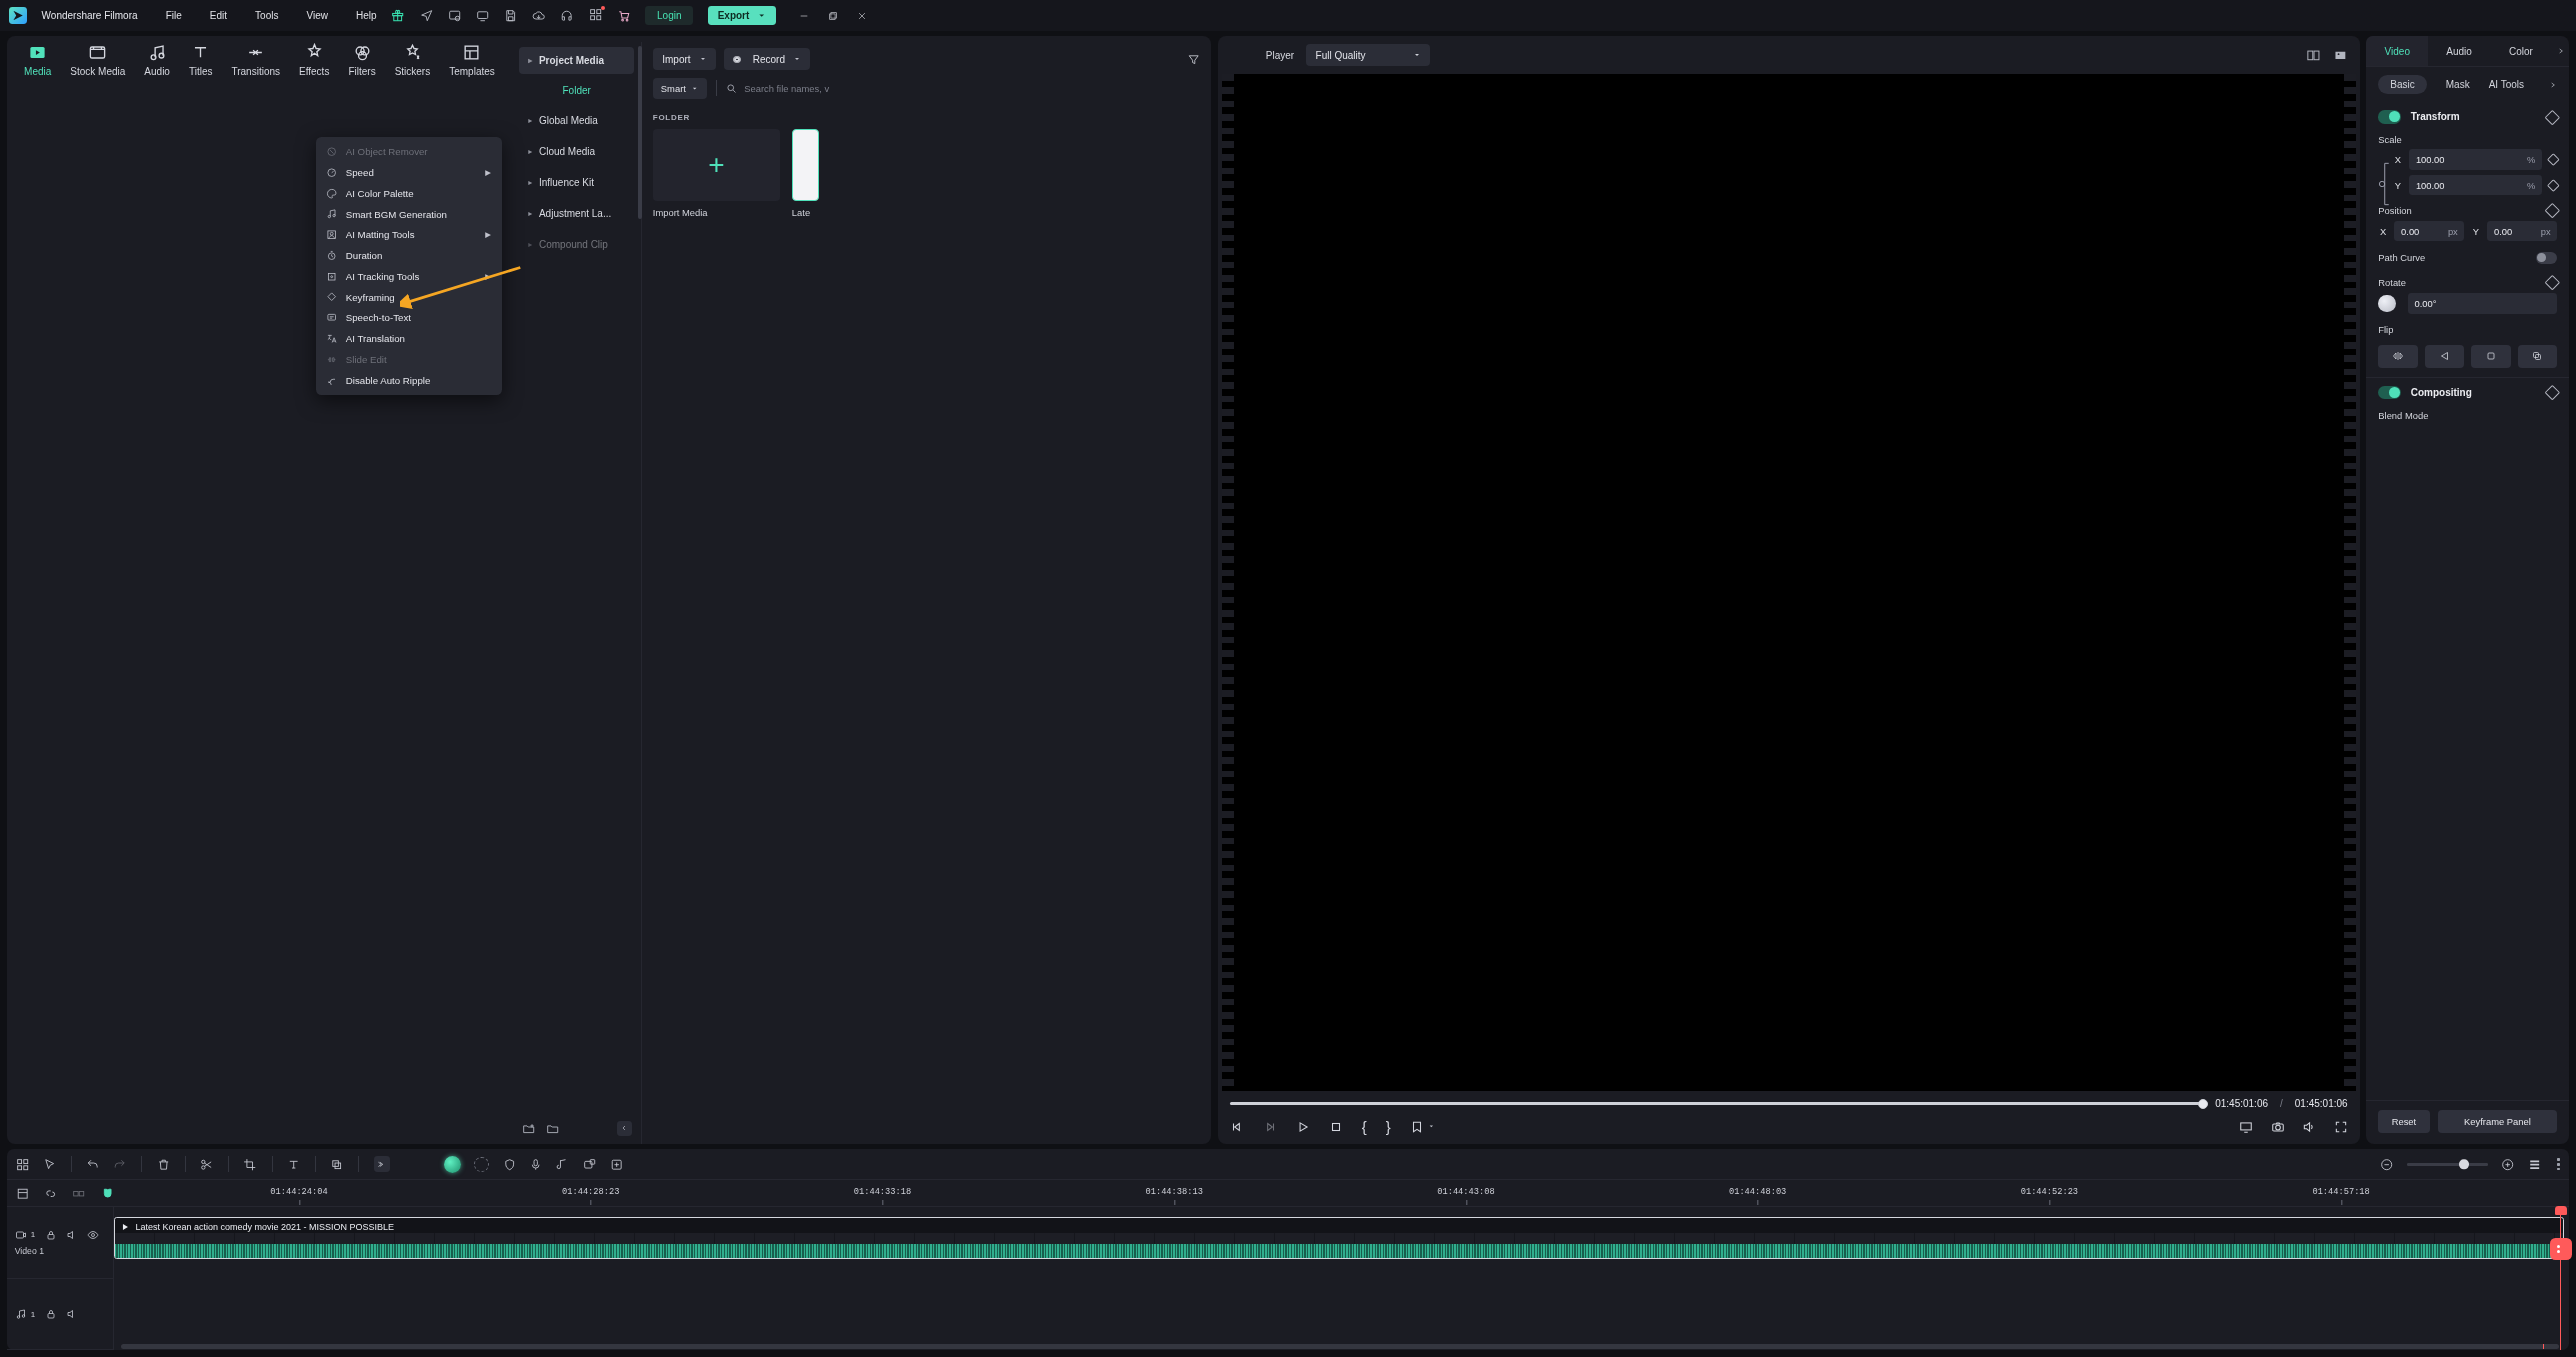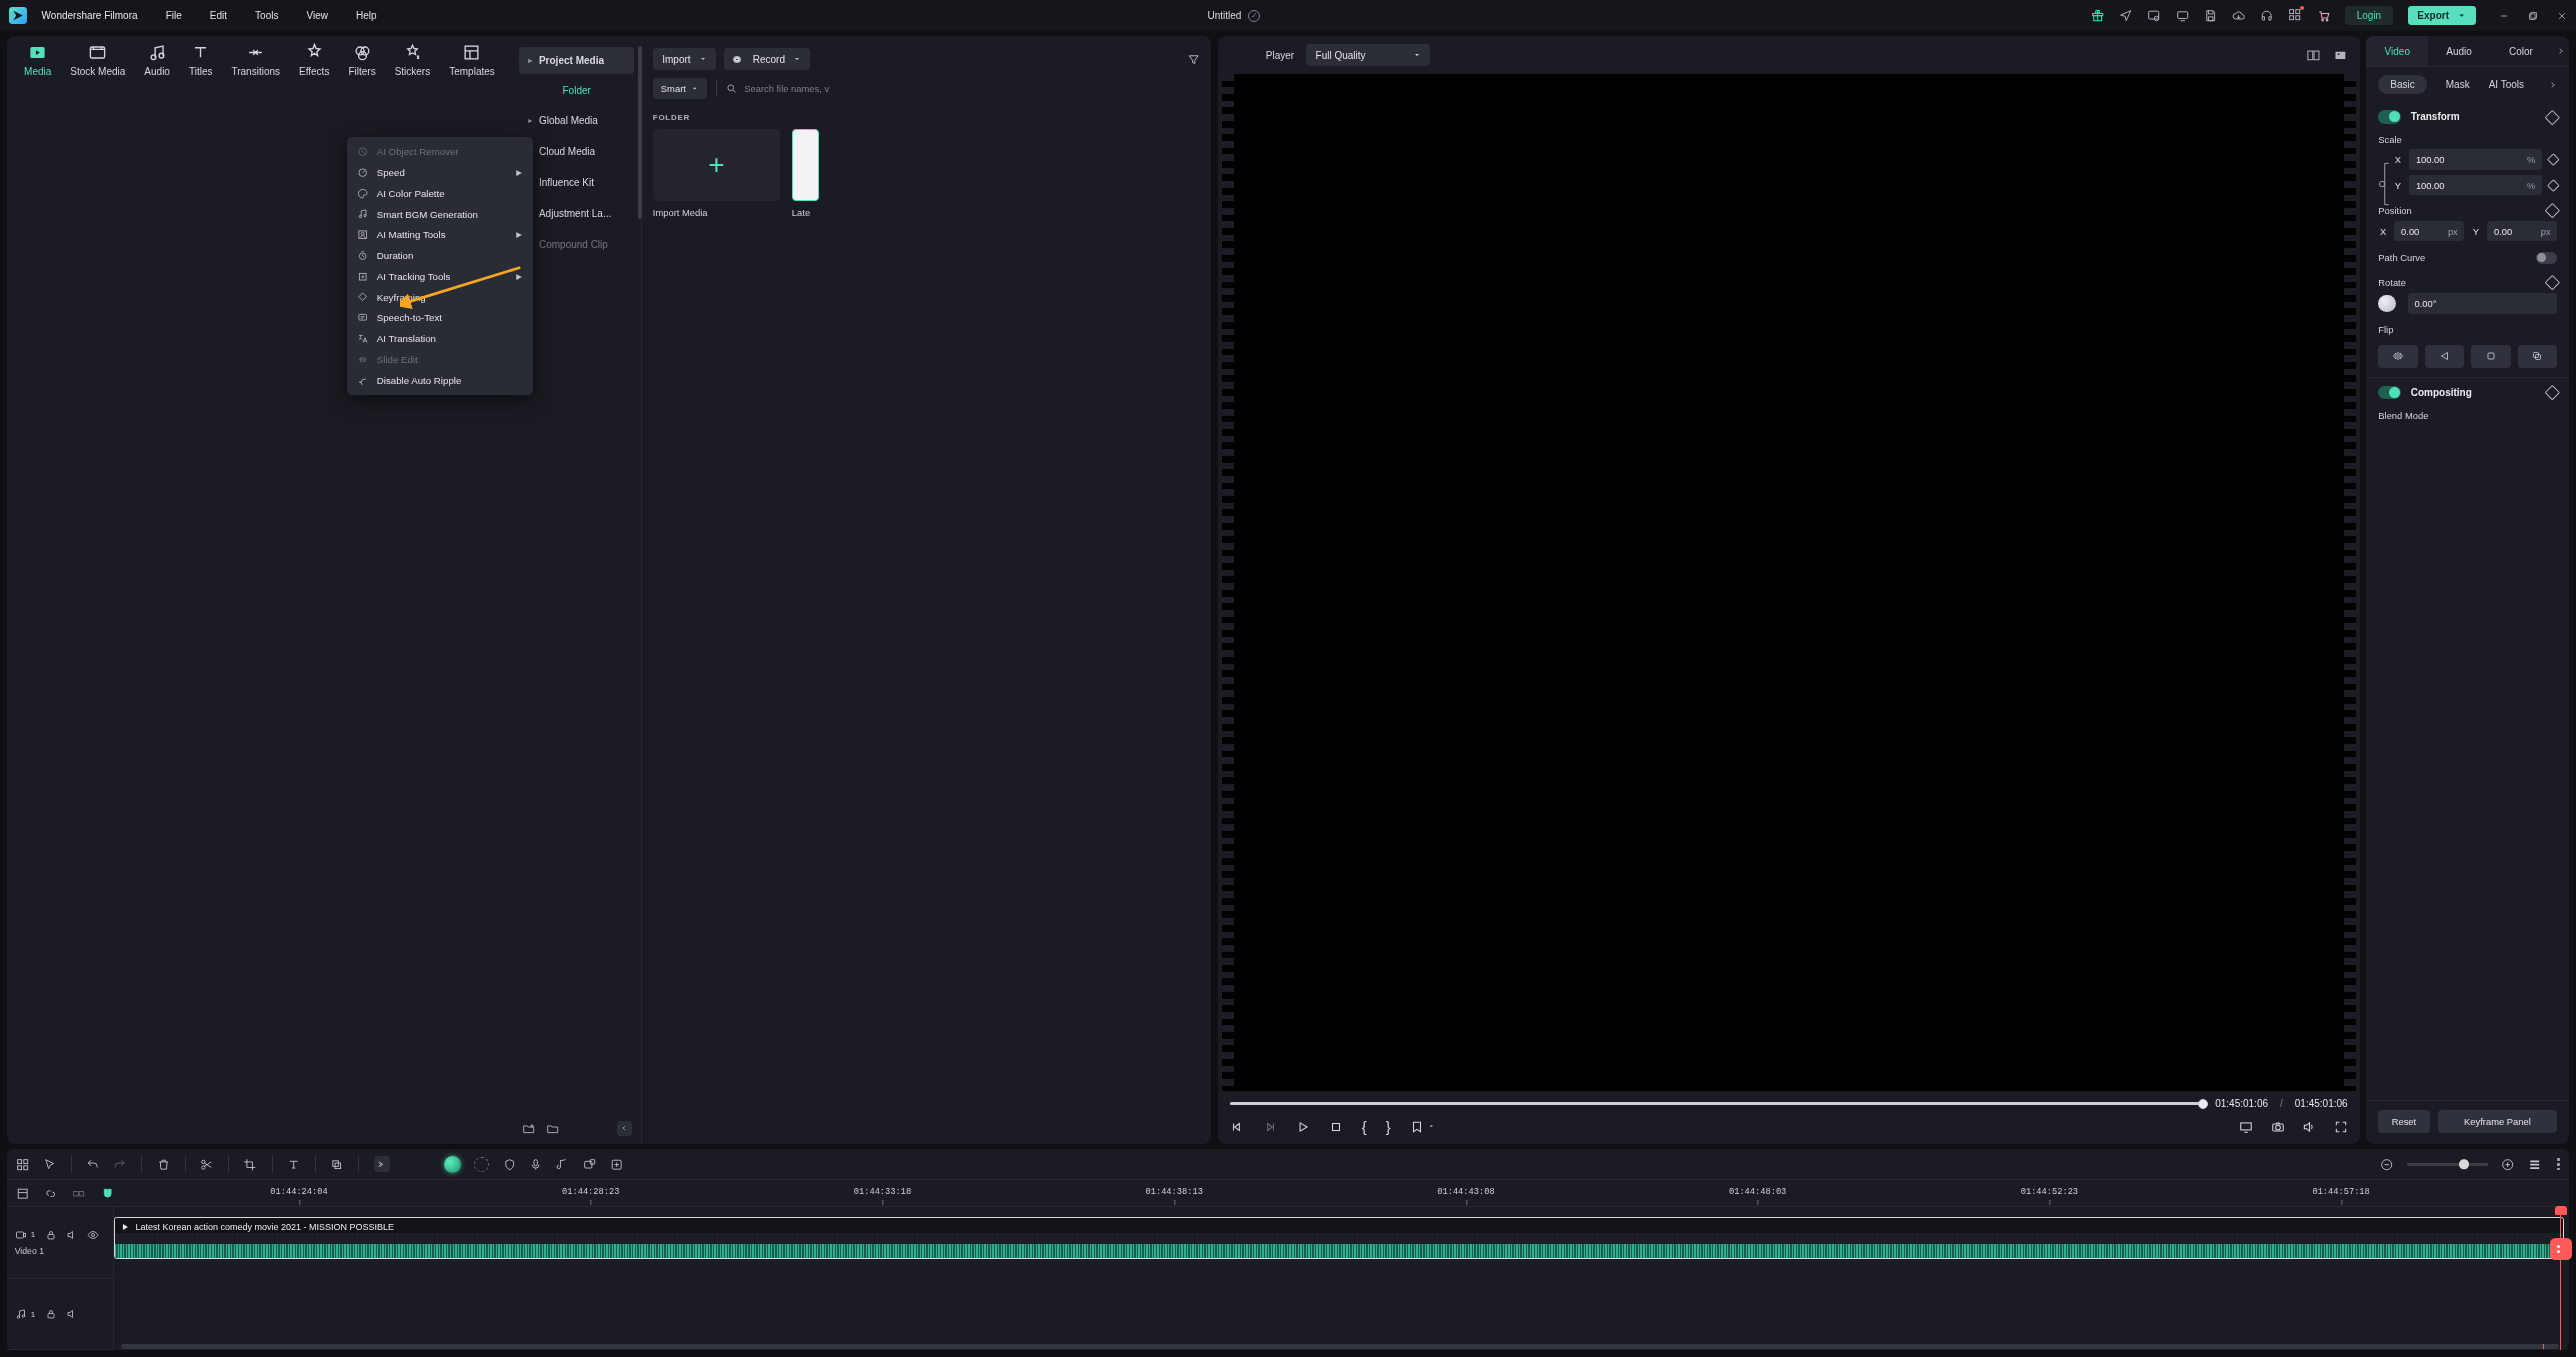--- a/index.html
+++ b/index.html
@@ -123,21 +123,21 @@
   .toggle-small::after{content:"";position:absolute;top:1.3px;left:1.3px;width:8.7px;height:8.7px;border-radius:50%;background:#8d909b;}
   .rot-knob { width:17.4px;height:17.4px;border-radius:50%;background:radial-gradient(circle at 35% 35%,#eef0f6,#b7bac4);position:relative;margin-right:5.4px; }
   .flip-row { display:flex; gap:6.7px; padding:5.4px 12px; }
   .flip-btn { flex:1;height:23px;background:#2f313c;border-radius:4px;display:flex;align-items:center;justify-content:center; }
   .flip-btn svg{width:12px;height:12px;stroke:#d2d4dc;stroke-width:1.6;fill:none;}
   .rp-bottom { margin-top:auto; padding:9.4px 12px 10.7px 12px; display:flex; gap:8px; border-top:0.7px solid #262730;}
   .btn-grey { background:#2f313c; color:#e6e7ed; padding:6px 13.4px; border-radius:4px; font-size:9.4px; }
   .btn-grey.wide{flex:1;text-align:center;}
 
   
-  .ctx-menu { position:absolute; left:309px; top:101px; width:186px; background:#2a2c35; border-radius:5.4px; box-shadow:0 5.4px 19px rgba(0,0,0,0.55); padding:4px 0; z-index:50;margin-left:31px; }
+  .ctx-menu { position:absolute; left:309px; top:101px; width:186px; background:#2a2c35; border-radius:5.4px; box-shadow:0 5.4px 19px rgba(0,0,0,0.55); padding:4px 0; z-index:50; }
   .ctx-item { display:flex; align-items:center; gap:8px; padding:4.7px 10.7px; color:#e4e5eb; font-size:9.7px; position:relative; }
   .ctx-item.disabled { color:#6e7079; }
   .ctx-item svg { width:11.4px;height:11.4px;stroke:#c4c6cf;stroke-width:1.6;fill:none;flex-shrink:0; }
   .ctx-item.disabled svg{stroke:#6e7079;}
   .ctx-item .chev-r { margin-left:auto; font-size:7.4px; color:#bfc1cb; }
   .arrow-annot { position:absolute; left:393px; top:228px; z-index:60; pointer-events:none; }
 
   
   .timeline { flex:0 0 201px; background:#1b1c23; margin:5.4px 6.7px 6.7px 6.7px; border-radius:6.7px; display:flex; flex-direction:column; position:relative; }
   .tl-toolbar { height:31px; display:flex; align-items:center; padding:0 9.4px; gap:13.4px; border-bottom:0.7px solid #262730; }
@@ -196,24 +196,20 @@
 <div class="titlebar">
   <div class="logo"></div>
   <div class="app-name">Wondershare Filmora</div>
   <div class="menubar">
     <span>File</span>
     <span>Edit</span>
     <span>Tools</span>
     <span>View</span>
     <span>Help</span>
   </div>
-  <div class="center">
-    <span>Untitled</span>
-    <span class="cloud-icon">✓</span>
-  </div>
   <div class="right">
     <svg class="tb-icon gift-icon" viewBox="0 0 24 24">
         <rect x="3" y="8" width="18" height="4"></rect>
         <rect x="5" y="12" width="14" height="9"></rect>
         <path d="M12 8v13M12 8c-3 0-5-2-3-5 2-2 5 2 3 5zM12 8c3 0 5-2 3-5-2-2-5 2-3 5z"></path>
       </svg>
     <svg class="tb-icon" viewBox="0 0 24 24">
         <path d="M3 11l18-8-8 18-2-8z" fill="none" stroke="#c0c3cc" stroke-width="1.6"></path>
       </svg>
     <svg class="tb-icon" viewBox="0 0 24 24">

